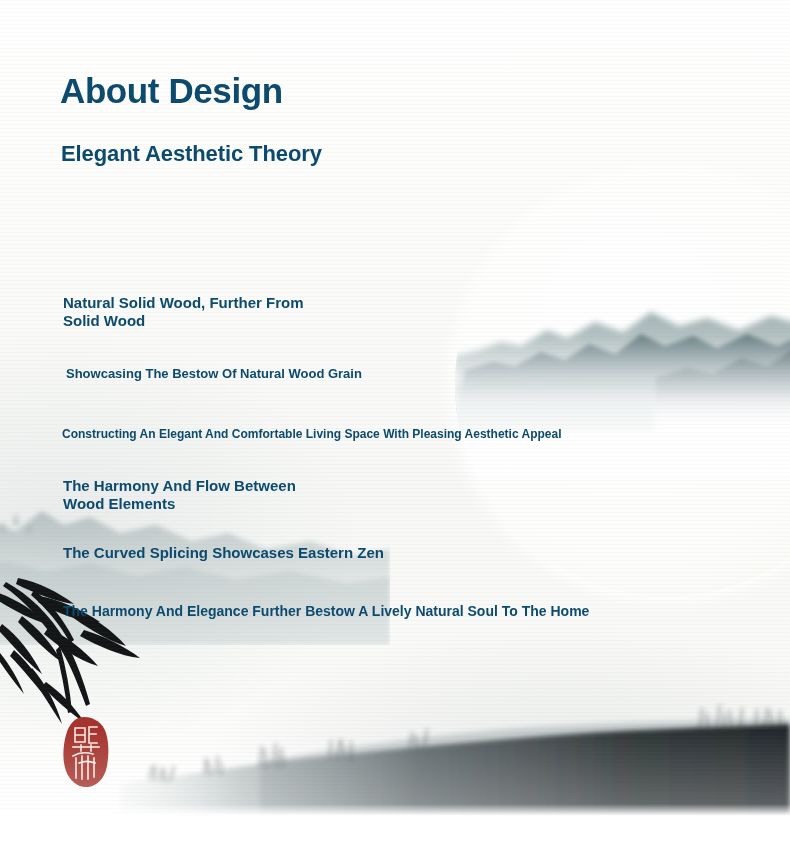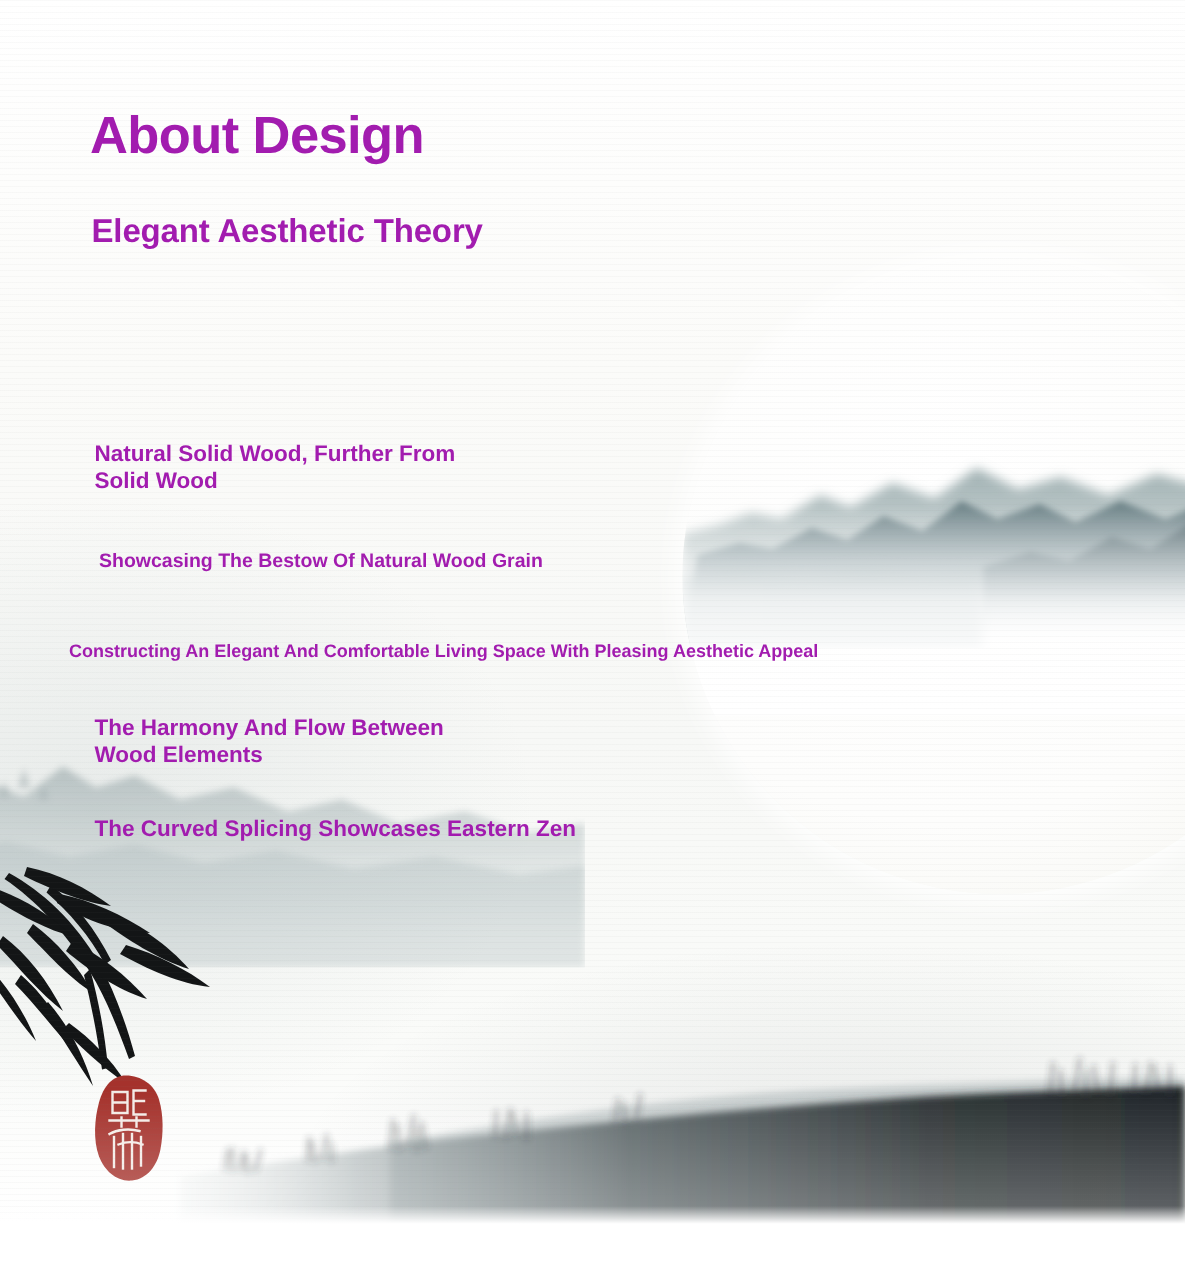--- a/index.html
+++ b/index.html
@@ -130,21 +130,21 @@
     bottom: 0;
     width: 790px;
     height: 14px;
     background: linear-gradient(180deg, rgba(255,255,255,0) 0%, #ffffff 85%);
   }
 
   
   #text-layer {
     position: absolute;
     inset: 0;
-    color: #a21caf;
+    color: #0c4a6e;
   }
   .txt { position: absolute; white-space: pre; }
 
   #page-title {
     left: 60px;
     top: 72px;
     font-size: 35px;
     font-weight: 700;
     letter-spacing: -0.4px;
     line-height: 1.1;
@@ -164,21 +164,21 @@
   .feature-sub {
     font-size: 13px;
     font-weight: 600;
   }
   .feature-note {
     font-size: 12px;
     font-weight: 600;
   }
   #feature-1-title { left: 63px; top: 294px; }
   #feature-1-caption { left: 66px; top: 366px; }
-  #feature-1-note { left: 46px; top: 427px; text-align: right; }
+  #feature-1-note { left: 62px; top: 427px; text-align: right; }
   #feature-2-title { left: 63px; top: 477px; }
   #feature-2-caption { left: 63px; top: 544px; font-size: 15px; font-weight: 700; }
   #feature-2-note { left: 63px; top: 603px; font-size: 14px; font-weight: 700; }
 </style>
 </head>
 <body>
 
 <div id="page">
 
   <div id="artwork">
@@ -331,16 +331,17 @@
     <div class="txt" id="section-subtitle">Elegant Aesthetic Theory</div>
 
     <div class="txt feature-heading" id="feature-1-title">Natural Solid Wood, Further From
 Solid Wood</div>
     <div class="txt feature-sub" id="feature-1-caption">Showcasing The Bestow Of Natural Wood Grain</div>
     <div class="txt feature-note" id="feature-1-note">Constructing An Elegant And Comfortable Living Space With Pleasing Aesthetic Appeal</div>
 
     <div class="txt feature-heading" id="feature-2-title">The Harmony And Flow Between
 Wood Elements</div>
     <div class="txt" id="feature-2-caption">The Curved Splicing Showcases Eastern Zen</div>
+    <div class="txt" id="feature-2-note">The Harmony And Elegance Further Bestow A Lively Natural Soul To The Home</div>
 
   </div>
 
 </div>
 
 </body></html>

